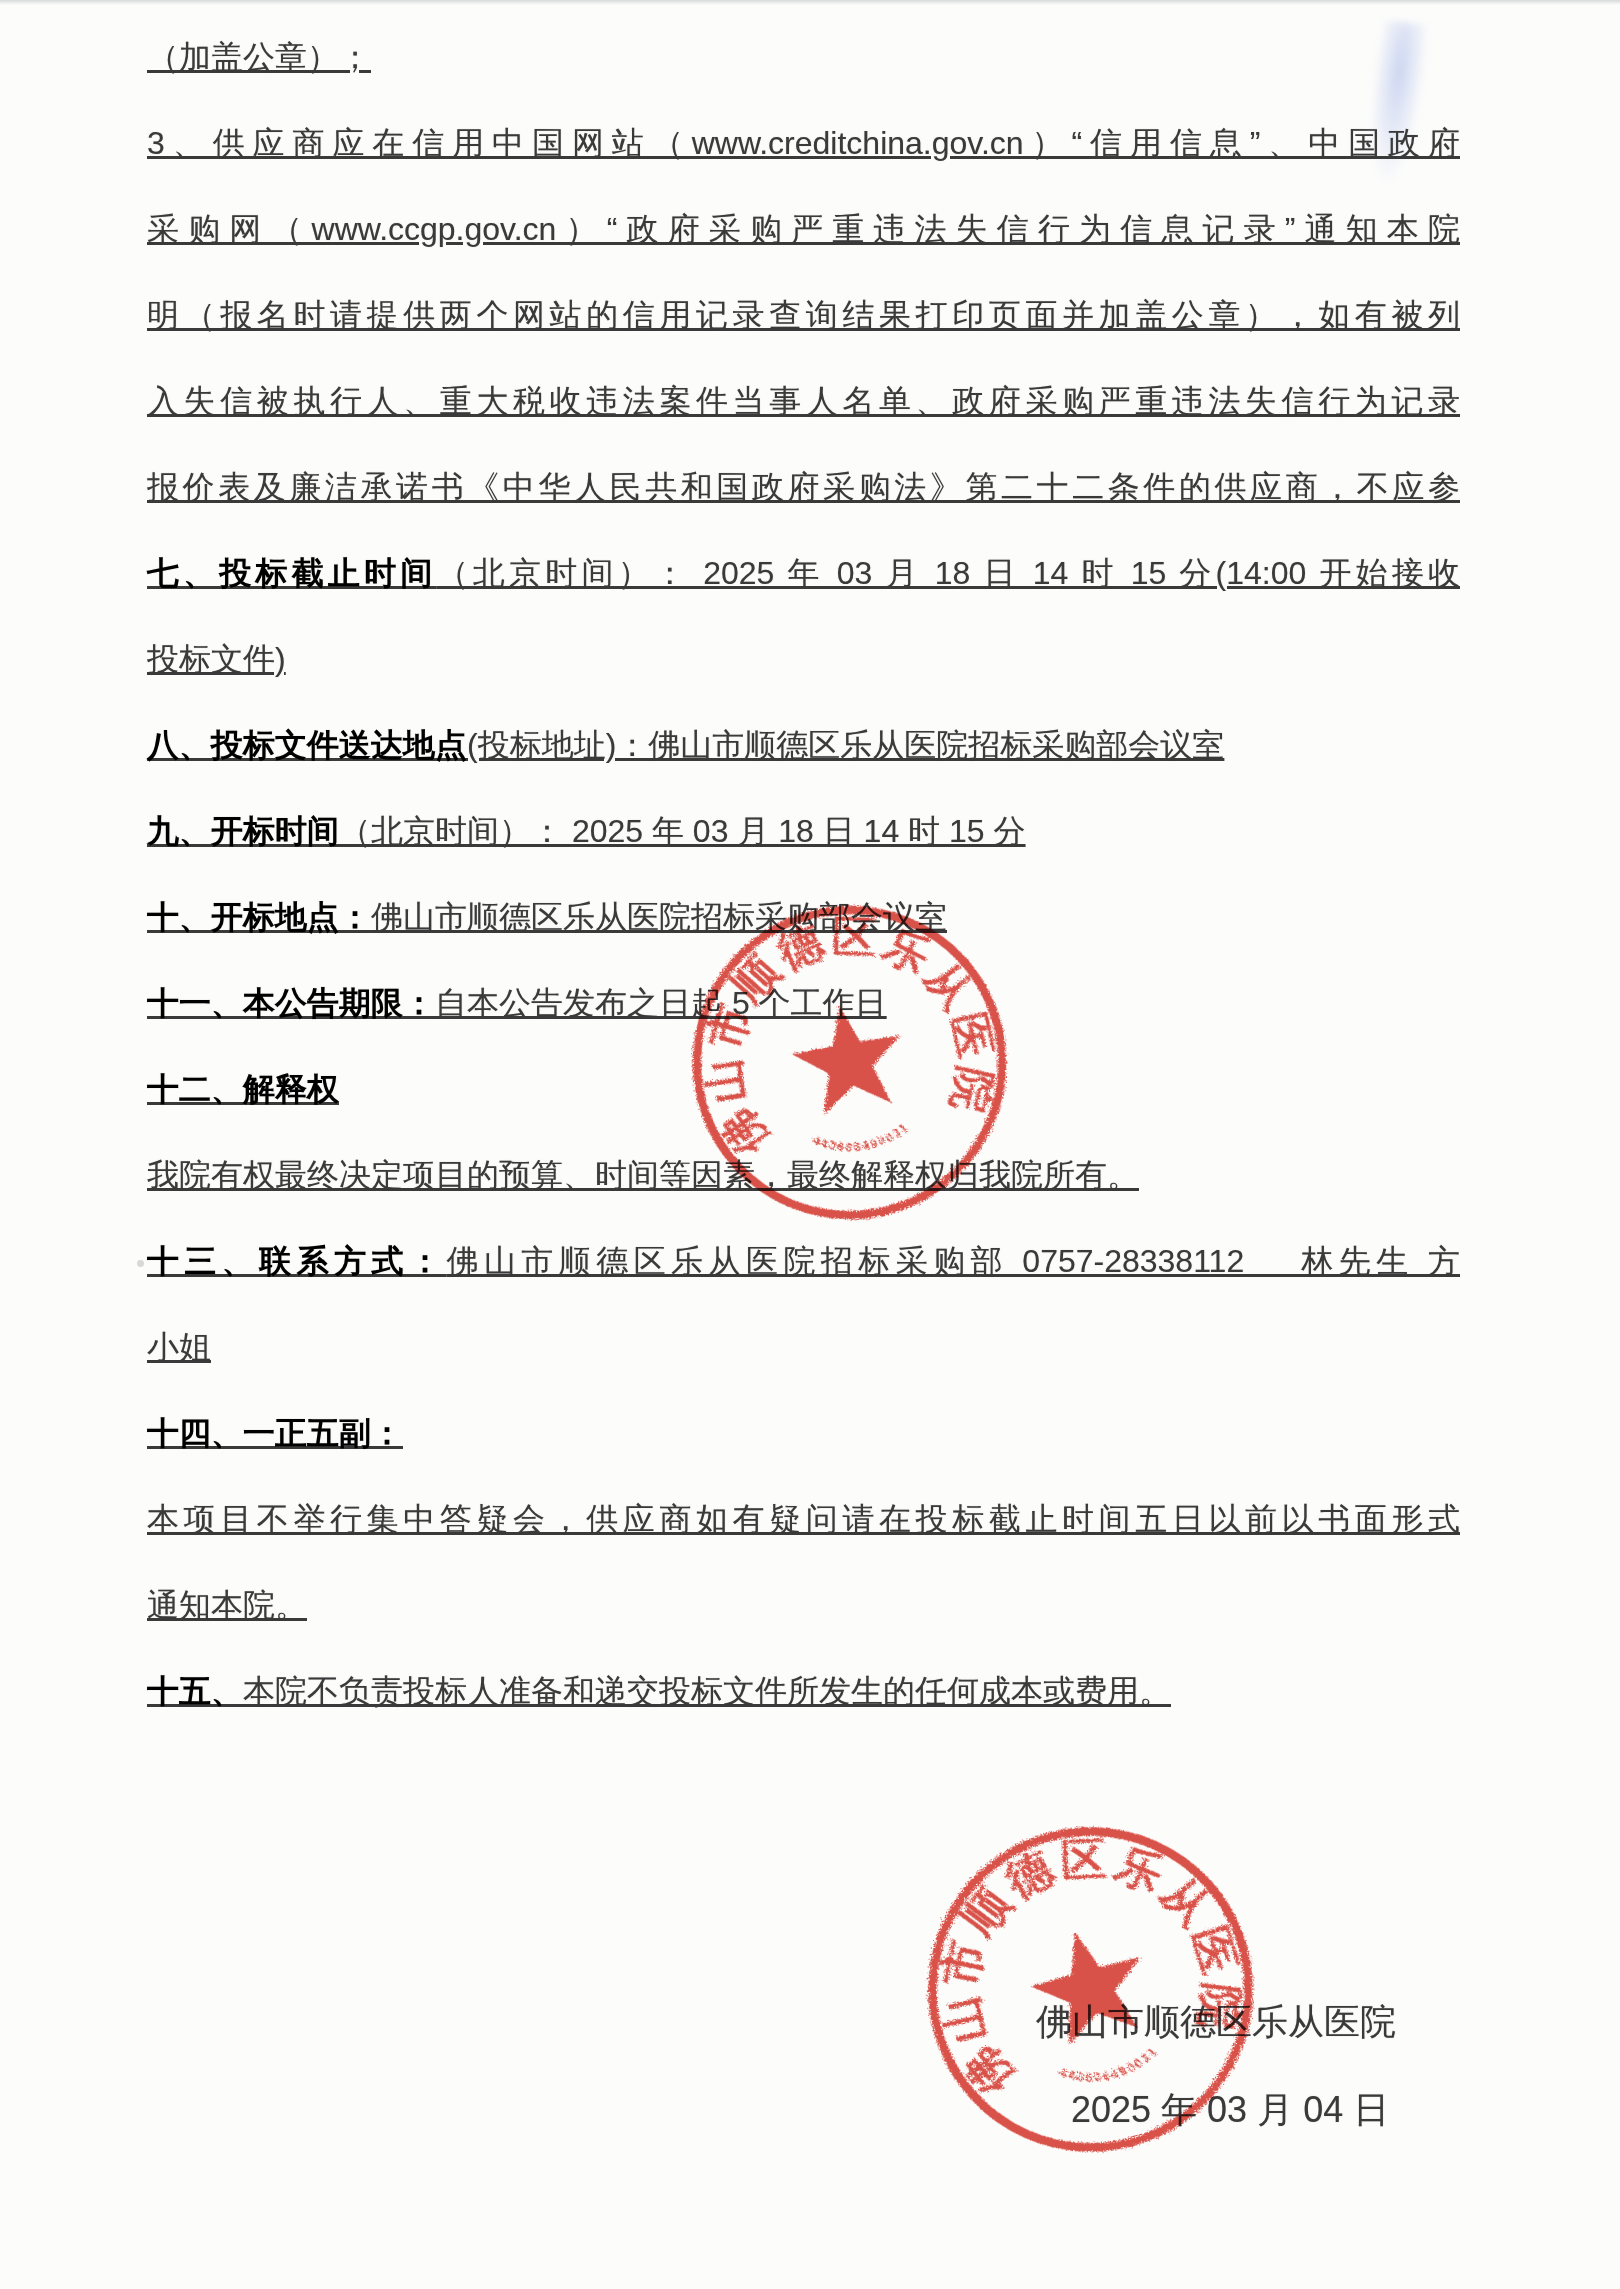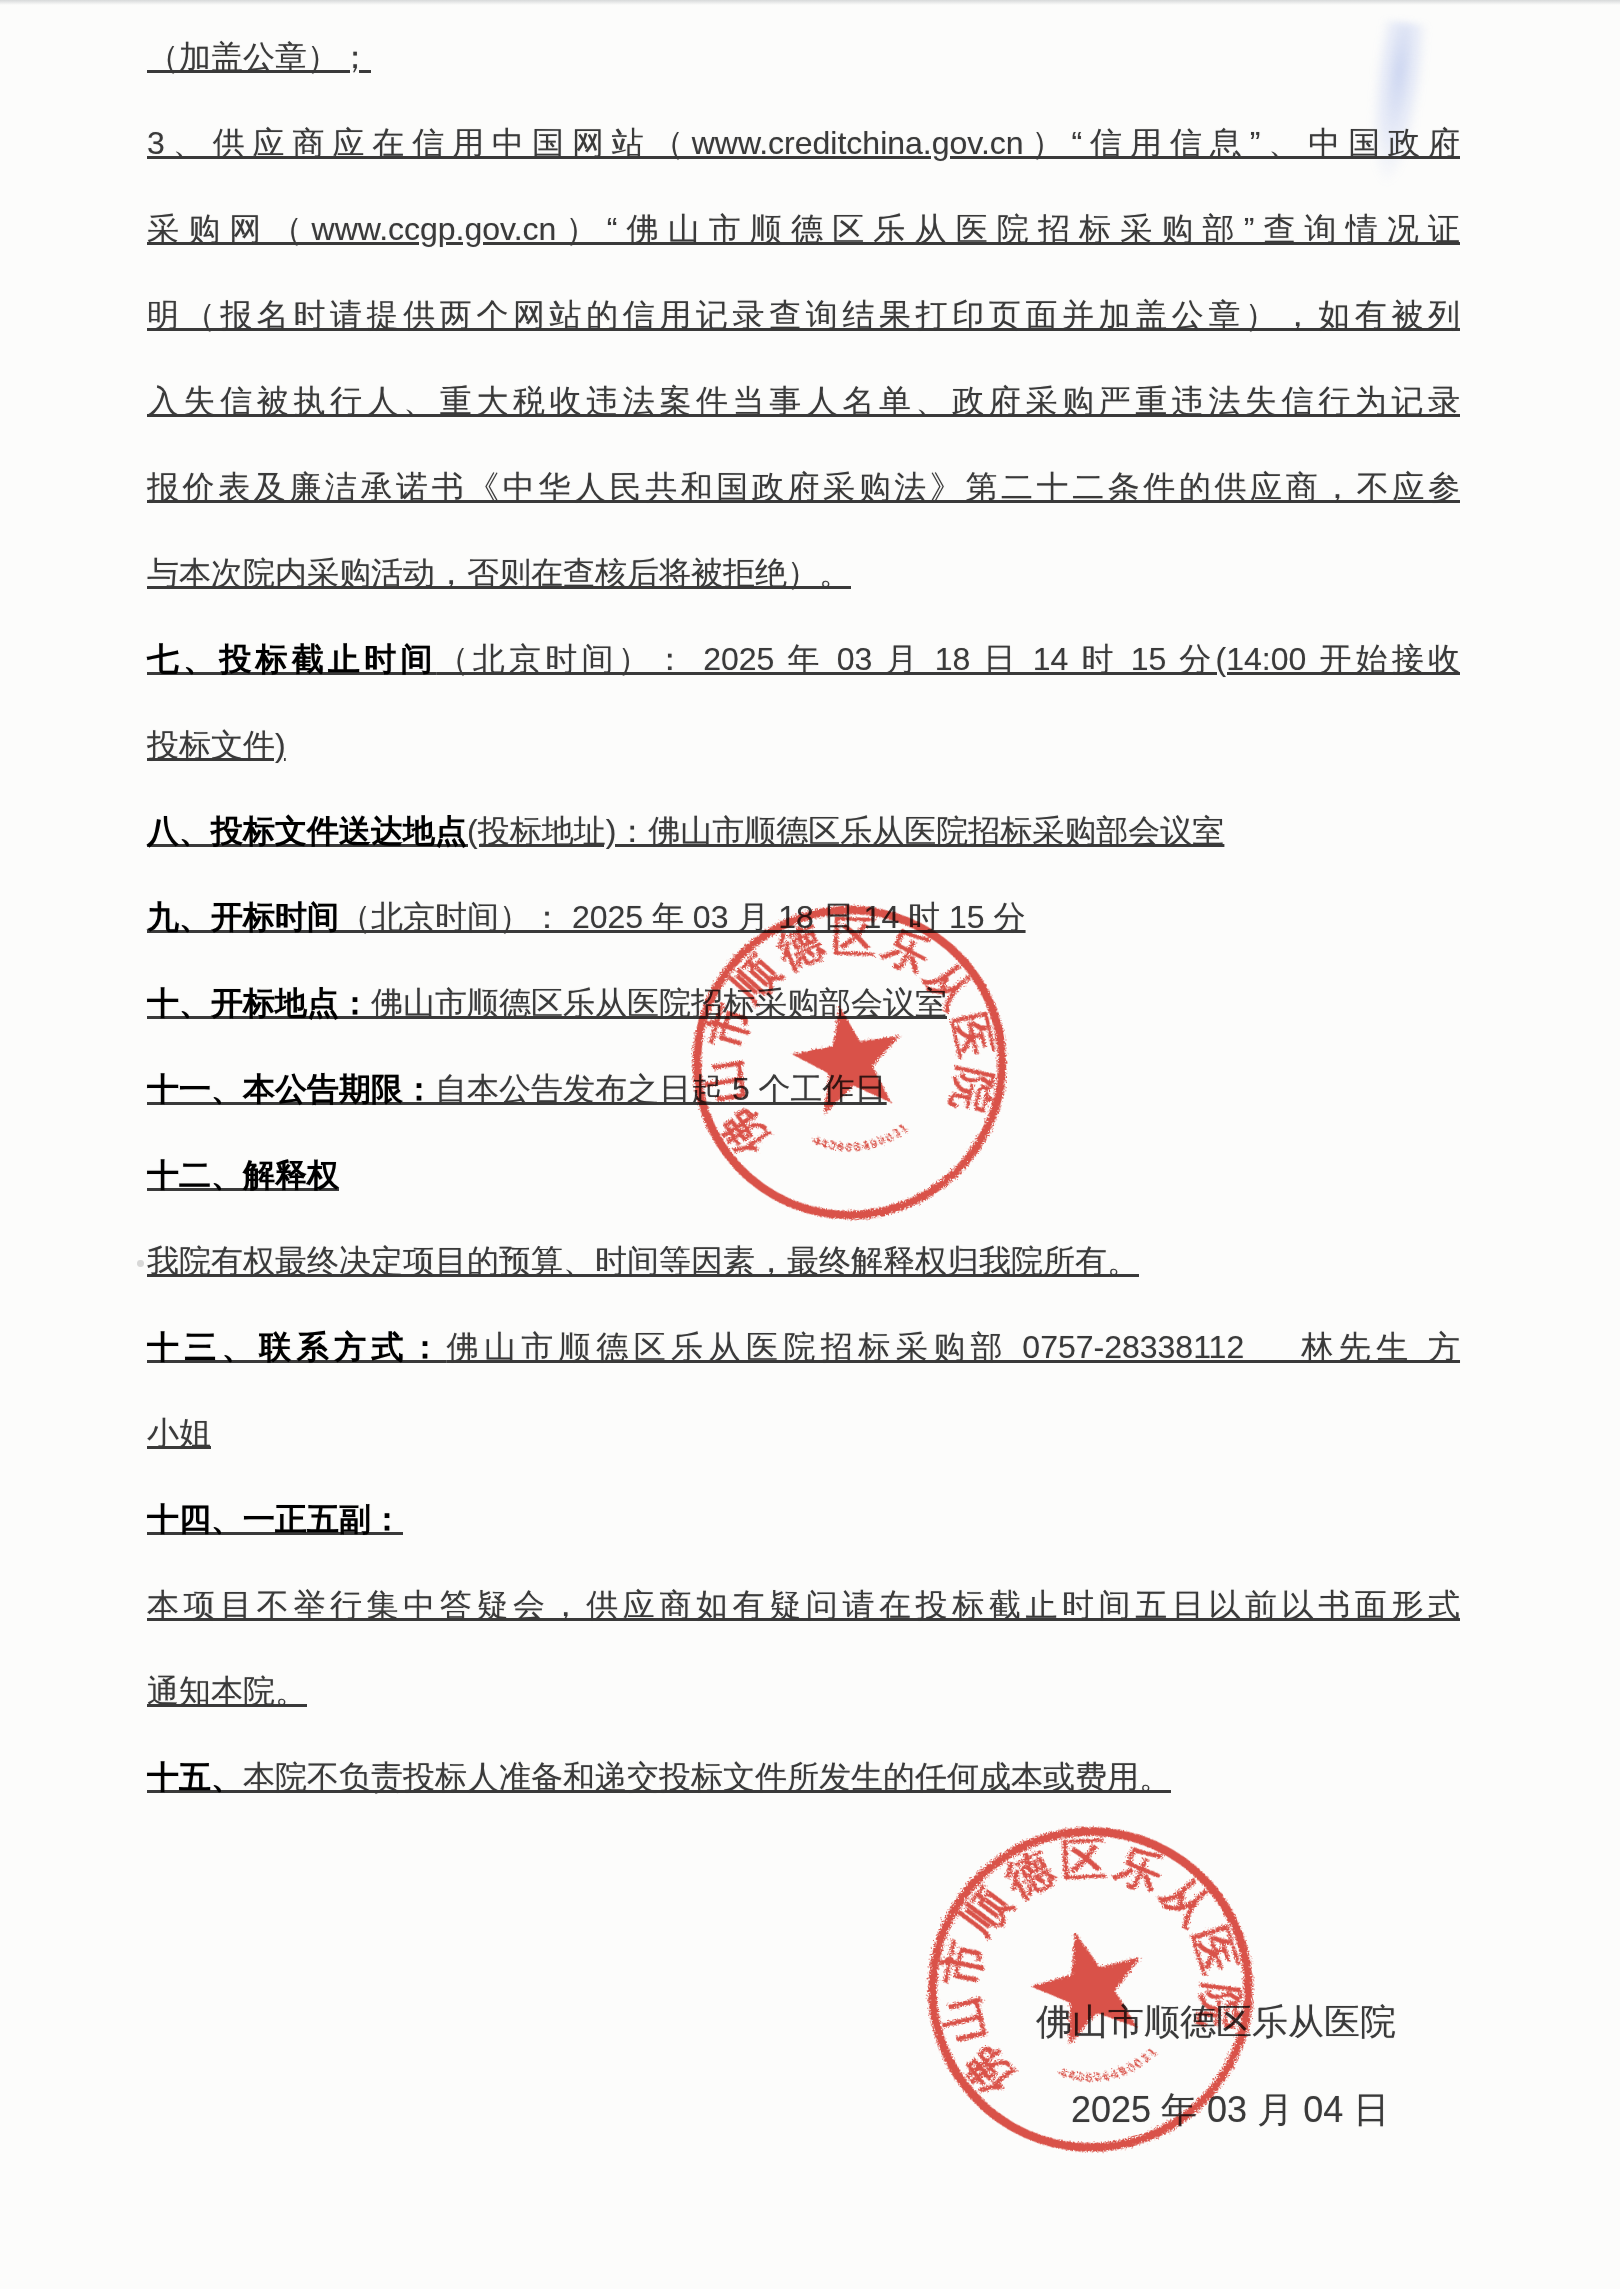--- a/index.html
+++ b/index.html
@@ -73,25 +73,24 @@
 
 <div class="page">
 
   <div class="top-edge"></div>
   <div class="blue-mark"></div>
   <div class="speck"></div>
 
   <div class="text-flow" id="lines">
       <div class="line"><span class="pfx"></span><span class="body">（加盖公章）；</span></div>
       <div class="line just"><span class="pfx"></span><span class="body">3、供应商应在信用中国网站（www.creditchina.gov.cn）“信用信息”、中国政府</span></div>
-      <div class="line just"><span class="pfx"></span><span class="body">采购网（www.ccgp.gov.cn）“佛山市顺德区乐从医院招标采购部”查询情况证</span></div>
+      <div class="line just"><span class="pfx"></span><span class="body">采购网（www.ccgp.gov.cn）“政府采购严重违法失信行为信息记录”通知本院</span></div>
       <div class="line just"><span class="pfx"></span><span class="body">明（报名时请提供两个网站的信用记录查询结果打印页面并加盖公章），如有被列</span></div>
       <div class="line just"><span class="pfx"></span><span class="body">入失信被执行人、重大税收违法案件当事人名单、政府采购严重违法失信行为记录</span></div>
       <div class="line just"><span class="pfx"></span><span class="body">报价表及廉洁承诺书《中华人民共和国政府采购法》第二十二条件的供应商，不应参</span></div>
-      <div class="line"><span class="pfx"></span><span class="body">与本次院内采购活动，否则在查核后将被拒绝）。</span></div>
       <div class="line just"><span class="pfx">七、投标截止时间</span><span class="body">（北京时间）： 2025 年 03 月 18 日 14 时 15 分(14:00 开始接收</span></div>
       <div class="line"><span class="pfx"></span><span class="body">投标文件)</span></div>
       <div class="line"><span class="pfx">八、投标文件送达地点</span><span class="body">(投标地址)：佛山市顺德区乐从医院招标采购部会议室</span></div>
       <div class="line"><span class="pfx">九、开标时间</span><span class="body">（北京时间）： 2025 年 03 月 18 日 14 时 15 分</span></div>
       <div class="line"><span class="pfx">十、开标地点：</span><span class="body">佛山市顺德区乐从医院招标采购部会议室</span></div>
       <div class="line"><span class="pfx">十一、本公告期限：</span><span class="body">自本公告发布之日起 5 个工作日</span></div>
       <div class="line"><span class="pfx">十二、解释权</span><span class="body"></span></div>
       <div class="line"><span class="pfx"></span><span class="body">我院有权最终决定项目的预算、时间等因素，最终解释权归我院所有。</span></div>
       <div class="line just"><span class="pfx">十三、联系方式：</span><span class="body">佛山市顺德区乐从医院招标采购部 0757-28338112　 林先生 方</span></div>
       <div class="line"><span class="pfx"></span><span class="body">小姐</span></div>

